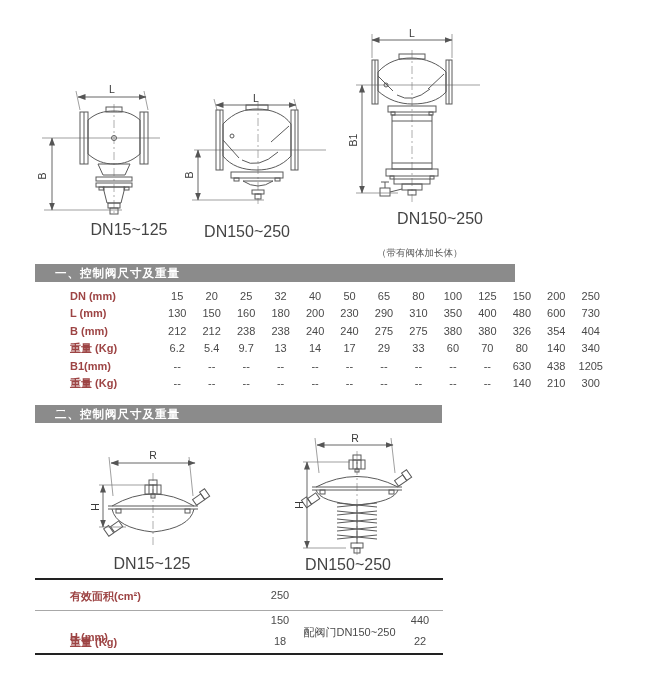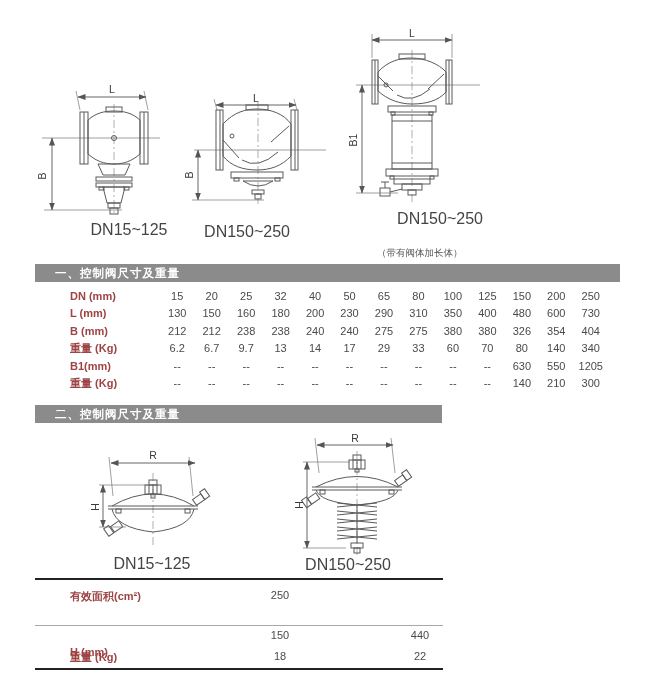--- a/index.html
+++ b/index.html
@@ -9,42 +9,42 @@
     --band:#d6d6d6;
     --ink:#555;
   }
   html,body{margin:0;padding:0;}
   body{background:#e9e9e9;font-family:"Liberation Sans","DejaVu Sans",sans-serif;}
   .page{position:relative;width:650px;height:686px;background:#ffffff;overflow:hidden;}
 
   
   .bar{position:absolute;height:18px;background:var(--bar);color:#fff;
        font-size:11.5px;font-weight:bold;line-height:18px;letter-spacing:1px;padding-left:20px;box-sizing:border-box;}
-  .bar1{left:35px;top:264px;width:585px;}
+  .bar1{left:35px;top:264px;width:480px;}
   .bar2{left:35px;top:405px;width:407px;}
 
   
   .t1{position:absolute;left:40px;top:287px;width:568px;}
   .t1row{display:grid;grid-template-columns:120px repeat(13,1fr);height:17.5px;align-items:center;}
   .t1label{color:var(--red);font-weight:bold;font-size:11px;padding-left:30px;white-space:nowrap;}
   .tv{font-size:11px;color:var(--val);text-align:center;white-space:nowrap;}
 
   
   svg{position:absolute;overflow:visible;}
   .ln{fill:none;stroke:#5a5a5a;stroke-width:1;}
   .ext{fill:none;stroke:#777;stroke-width:0.7;}
   .dim{fill:none;stroke:#555;stroke-width:0.9;}
   .cl{fill:none;stroke:#999;stroke-width:0.8;stroke-dasharray:8 3 2 3;}
   .dimlbl{font-family:"Liberation Sans","DejaVu Sans",sans-serif;font-size:10.5px;fill:#3a3a3a;}
   .cap{position:absolute;font-size:16px;color:#444;text-align:center;white-space:nowrap;}
   .subcap{position:absolute;font-size:9.5px;color:#555;text-align:left;white-space:nowrap;margin-top:24px;}
 
   
   .t2{position:absolute;left:35px;top:578px;width:408px;border-top:2px solid #222;border-bottom:2px solid #222;}
-  .t2 .rowA{position:relative;height:46px;border-bottom:1px solid #a8a8a8;box-sizing:border-box;}
+  .t2 .rowA{position:relative;height:31px;border-bottom:1px solid #a8a8a8;box-sizing:border-box;}
   .t2 .rowB{position:relative;height:18px;background:var(--band);}
   .t2 .rowHW{position:relative;height:42px;}
   .t2 .lbl{position:absolute;left:35px;color:var(--red);font-weight:bold;font-size:11px;white-space:nowrap;}
   .t2 .v{position:absolute;width:60px;text-align:center;font-size:11px;color:var(--val);}
   .t2 .c1{left:215px;}
   .t2 .c2{left:355px;}
   .t2 .grp{position:absolute;width:125px;text-align:center;font-size:11px;color:var(--val);top:0;line-height:42px;white-space:nowrap;}
   .rowA .lbl{top:9px;} .rowA .v{top:9px;}
   .rowB .lbl{top:2px;} .rowB .v{top:2px;}
   .rowHW .lblH{top:20px;} .rowHW .lblW{top:24px;}
@@ -207,21 +207,21 @@
         <div class="tv">275</div>
         <div class="tv">380</div>
         <div class="tv">380</div>
         <div class="tv">326</div>
         <div class="tv">354</div>
         <div class="tv">404</div>
     </div>
     <div class="t1row">
       <div class="t1label">重量 (Kg)</div>
       <div class="tv">6.2</div>
-        <div class="tv">6.7</div>
+        <div class="tv">5.4</div>
         <div class="tv">9.7</div>
         <div class="tv">13</div>
         <div class="tv">14</div>
         <div class="tv">17</div>
         <div class="tv">29</div>
         <div class="tv">33</div>
         <div class="tv">60</div>
         <div class="tv">70</div>
         <div class="tv">80</div>
         <div class="tv">140</div>
@@ -233,21 +233,21 @@
         <div class="tv">--</div>
         <div class="tv">--</div>
         <div class="tv">--</div>
         <div class="tv">--</div>
         <div class="tv">--</div>
         <div class="tv">--</div>
         <div class="tv">--</div>
         <div class="tv">--</div>
         <div class="tv">--</div>
         <div class="tv">630</div>
-        <div class="tv">550</div>
+        <div class="tv">438</div>
         <div class="tv">1205</div>
     </div>
     <div class="t1row">
       <div class="t1label">重量 (Kg)</div>
       <div class="tv">--</div>
         <div class="tv">--</div>
         <div class="tv">--</div>
         <div class="tv">--</div>
         <div class="tv">--</div>
         <div class="tv">--</div>
@@ -345,20 +345,21 @@
   <div class="cap" style="left:303px;top:556px;width:90px">DN150~250</div>
 
   <div class="t2">
     <div class="rowA">
       <span class="lbl">有效面积(cm²)</span>
       <span class="v c1">250</span>
     </div>
     <div class="rowHW">
       <span class="lbl lblH">H (mm)</span>
       <span class="lbl lblW">重量 (Kg)</span>
+      <span class="grp" style="left:252px">配阀门DN150~250</span>
       <span class="v c1 vH">150</span>
       <span class="v c2 vH">440</span>
       <span class="v c1 vW">18</span>
       <span class="v c2 vW">22</span>
     </div>
   </div>
 
 </div>
 
 </body></html>

